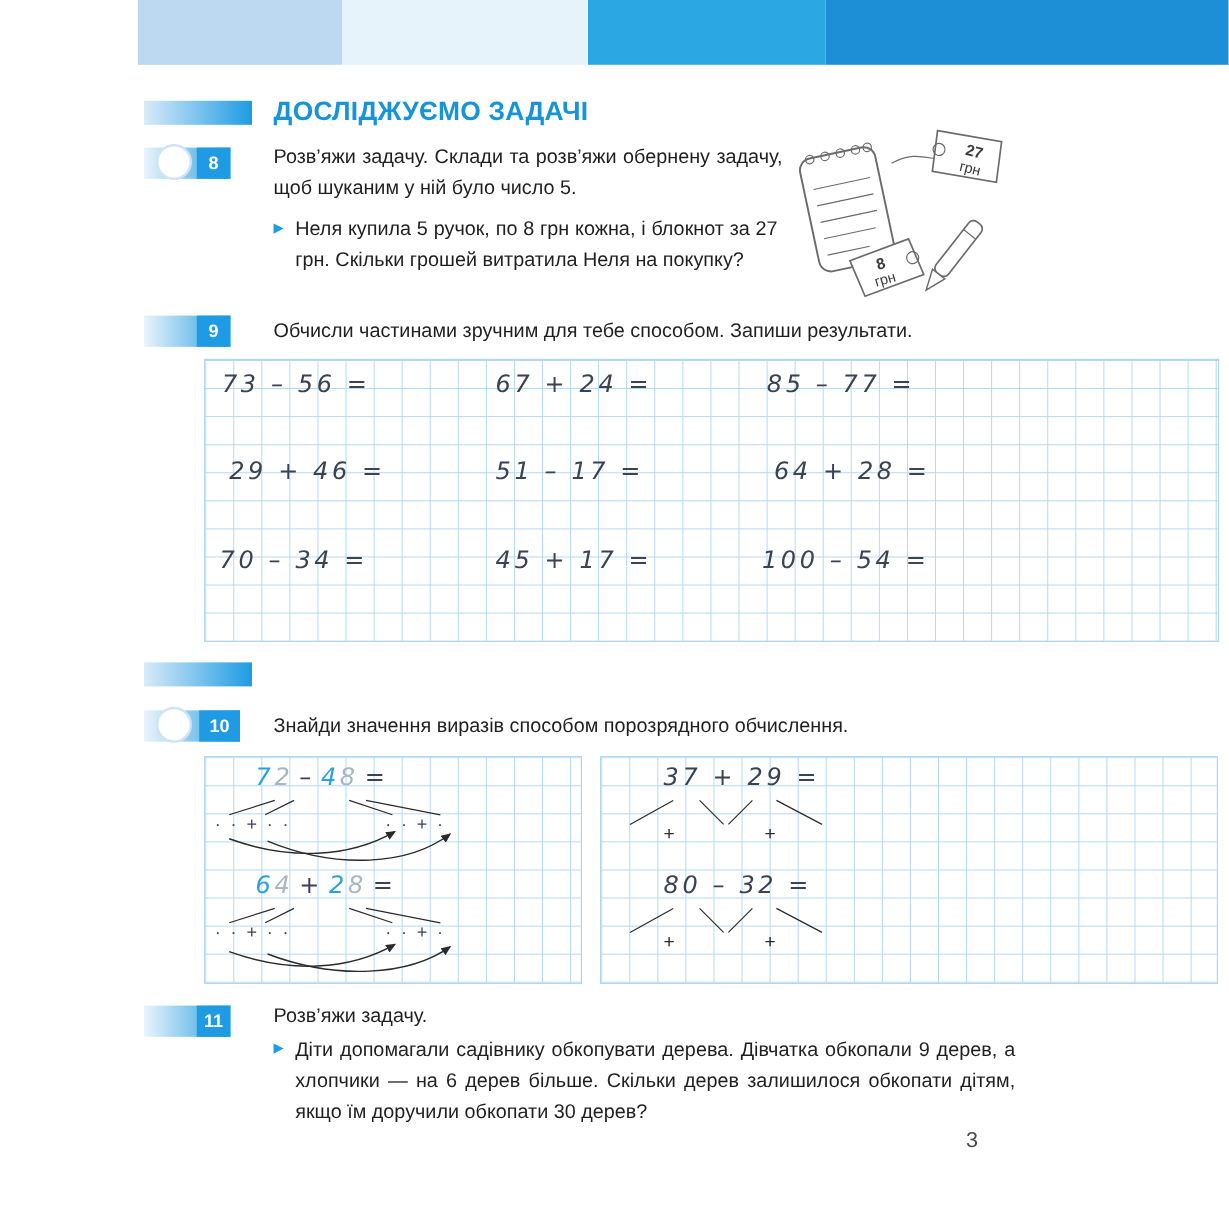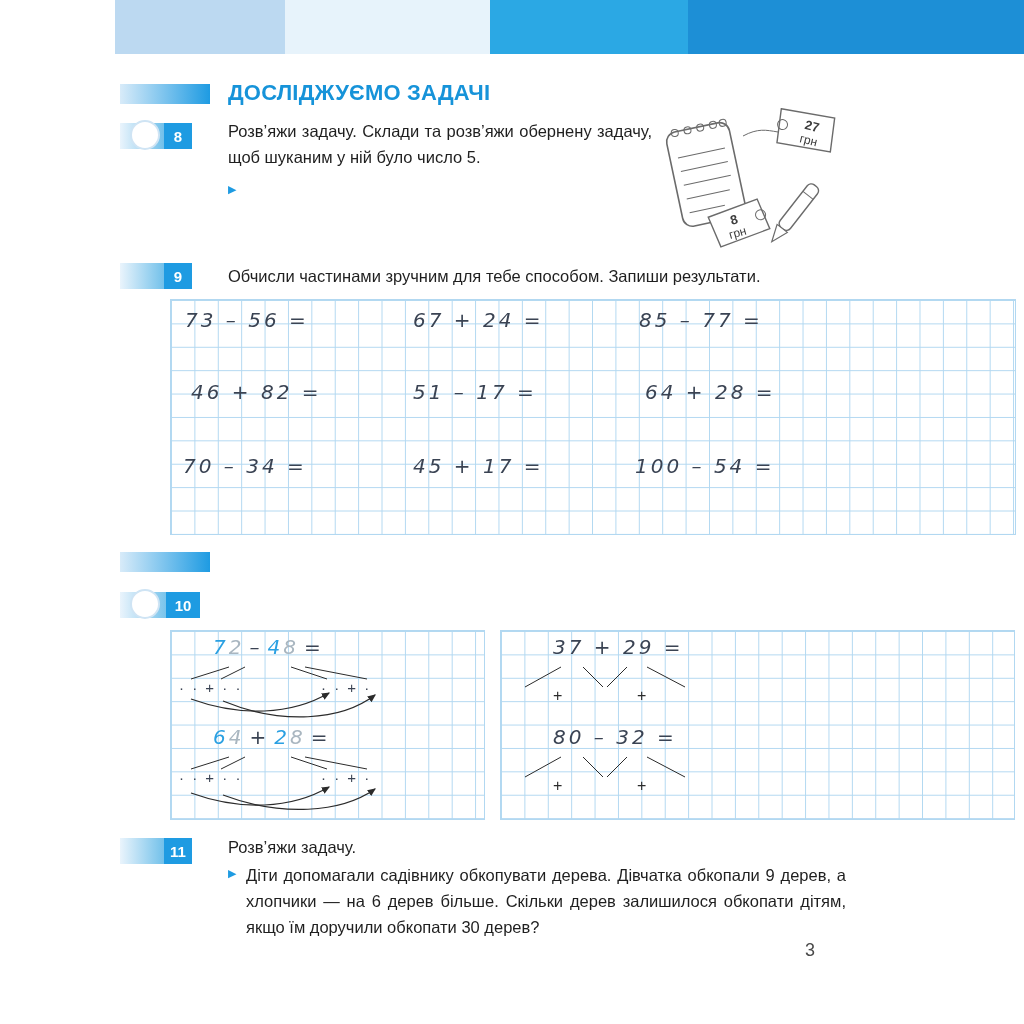--- a/index.html
+++ b/index.html
@@ -64,20 +64,21 @@
 
   <div class="sec-bar" style="left:120px;top:84px"></div>
   <div class="sec-title" style="left:228px;top:80px">ДОСЛІДЖУЄМО ЗАДАЧІ</div>
 
   <div class="badge" style="left:120px;top:123px">
     <span class="ring"></span>
     <span class="num">8</span>
   </div>
   <div class="txt" style="left:228px;top:118px;width:424px">Розв’яжи задачу. Склади та розв’яжи обернену задачу, щоб шуканим у ній було число 5.</div>
   <span class="tri" style="left:228px;top:183px">▶</span>
+  <div class="txt" style="left:246px;top:178px;width:402px">Неля купила 5 ручок, по 8 грн кожна, і блокнот за 27 грн. Скільки грошей витратила Неля на покупку?</div>
 
   <svg class="illus" style="left:648px;top:104px" width="215" height="162" viewBox="0 0 215 162">
     <g transform="rotate(-12 60 70)" stroke="#6b6b6b" fill="none">
       <rect x="26" y="22" width="64" height="96" rx="10" fill="#ffffff" stroke-width="1.6"></rect>
       <circle cx="36" cy="23" r="3.5"></circle>
         <circle cx="49" cy="23" r="3.5"></circle>
       <circle cx="62" cy="23" r="3.5"></circle>
         <circle cx="75" cy="23" r="3.5"></circle>
         <circle cx="85" cy="23" r="3.5"></circle>
       <line x1="34" y1="48" x2="82" y2="48"></line>
@@ -108,34 +109,35 @@
 
   <div class="badge" style="left:120px;top:263px">
     <span class="num">9</span>
   </div>
   <div class="txt single" style="left:228px;top:263px">Обчисли частинами зручним для тебе способом. Запиши результати.</div>
 
   <div class="grid" style="left:170px;top:299px;width:844px;height:234px">
     <span class="hand" style="left:14px;top:8px">73 – 56 =</span>
     <span class="hand" style="left:242px;top:8px">67 + 24 =</span>
     <span class="hand" style="left:468px;top:8px">85 – 77 =</span>
-    <span class="hand" style="left:20px;top:80px">46 + 82 =</span>
+    <span class="hand" style="left:20px;top:80px">29 + 46 =</span>
     <span class="hand" style="left:242px;top:80px">51 – 17 =</span>
     <span class="hand" style="left:474px;top:80px">64 + 28 =</span>
     <span class="hand" style="left:12px;top:154px">70 – 34 =</span>
     <span class="hand" style="left:242px;top:154px">45 + 17 =</span>
     <span class="hand" style="left:464px;top:154px">100 – 54 =</span>
   </div>
 
   <div class="sec-bar" style="left:120px;top:552px"></div>
 
   <div class="badge wide" style="left:120px;top:592px">
     <span class="ring"></span>
     <span class="num">10</span>
   </div>
+  <div class="txt single" style="left:228px;top:592px">Знайди значення виразів способом порозрядного обчислення.</div>
 
   <div class="grid" style="left:170px;top:630px;width:313px;height:188px">
     <span class="hand" style="left:42px;top:4px">
       <span class="hd-b">7</span><span class="hd-g">2</span><span class="hop">–</span><span class="hd-b">4</span><span class="hd-g">8</span><span class="hop">=</span>
     </span>
     <span class="decomp" style="left:8px;top:48px">· ·  +  · ·</span>
     <span class="decomp" style="left:150px;top:48px">· ·  +  ·</span>
     <span class="hand" style="left:42px;top:94px">
       <span class="hd-b">6</span><span class="hd-g">4</span><span class="hop">+</span><span class="hd-b">2</span><span class="hd-g">8</span><span class="hop">=</span>
     </span>

